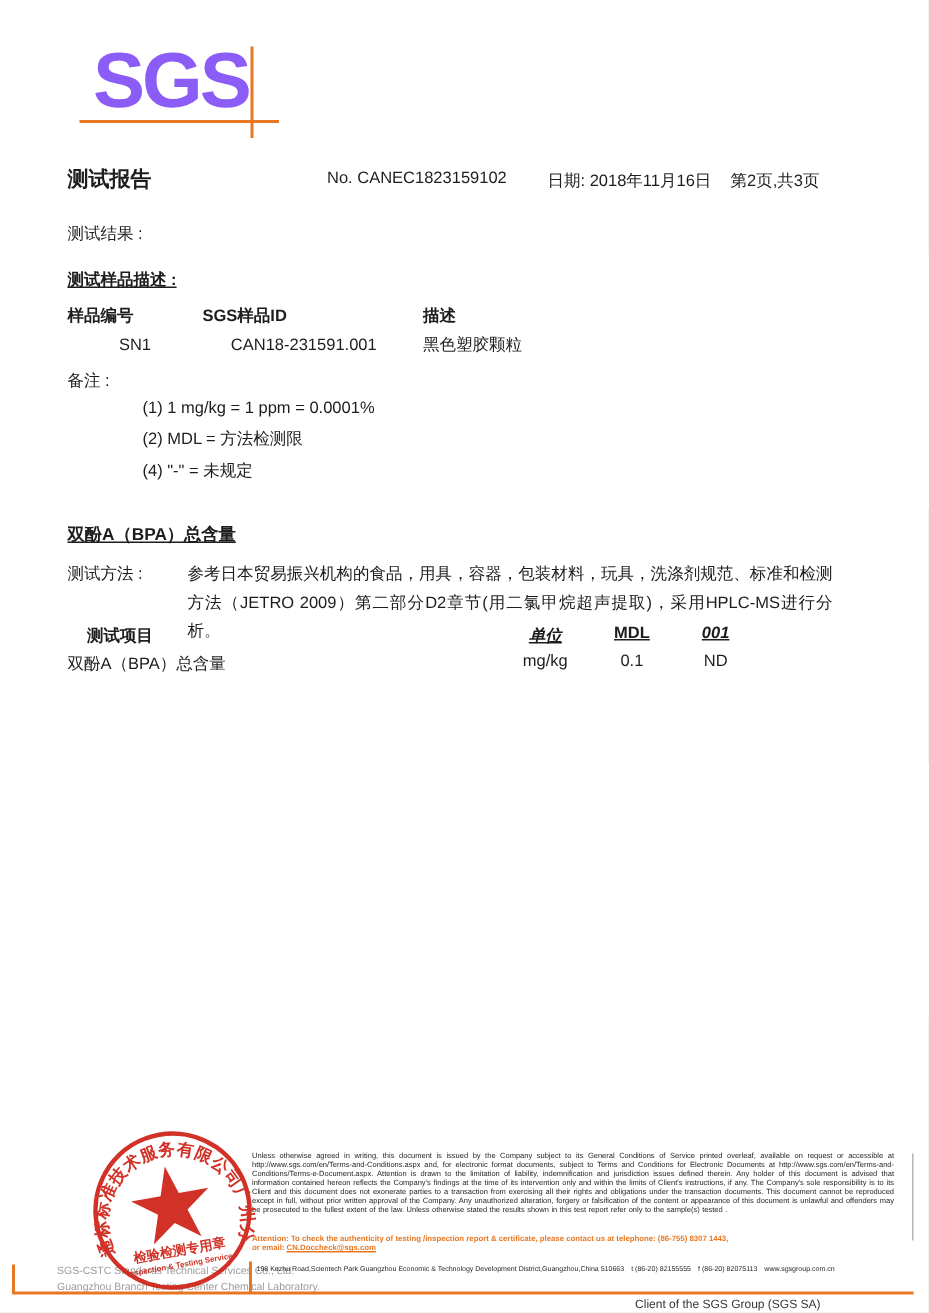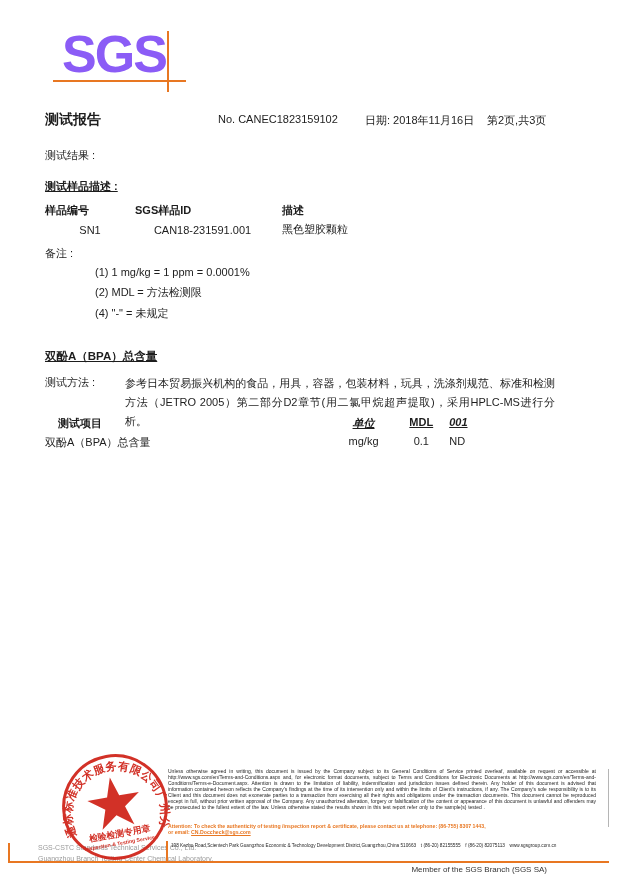--- a/index.html
+++ b/index.html
@@ -40,21 +40,21 @@
     font-weight:bold; text-decoration:underline;
   }
   .method-label { position:absolute; left:45px; top:375px; }
   .method-text  { position:absolute; left:125px; top:374px; width:430px; font-size:11px; line-height:19px; text-align:justify; }
   .result-table { position:absolute; left:45px; top:416px; width:460px; font-size:11px; }
   .result-table .hdr-row { display:flex; font-weight:bold; }
   .result-table .val-row { display:flex; margin-top:4px; }
   .rt-item { width:300px; }
   .rt-unit { width:62px;  text-align:center; }
   .rt-mdl  { width:58px;  text-align:center; }
-  .rt-val  { width:58px;  }
+  .rt-val  { width:58px;  text-align:center; }
   .hdr-row .rt-item span { margin-left:13px;margin-top:35px; }
   .hdr-row .rt-unit span { text-decoration:underline; font-style:italic; }
   .hdr-row .rt-mdl  span { text-decoration:underline; }
   .hdr-row .rt-val  span { text-decoration:underline; font-style:italic; }
   
   .stamp { position:absolute; left:56px; top:751px; width:118px; height:112px; opacity:0.93; }
   
   .company-lines { position:absolute; left:38px; top:843px; font-size:7px; color:#9b9b9b; line-height:10.5px; white-space:nowrap; }
   .legal {
     position:absolute; left:168px; top:769px; width:428px;
@@ -117,21 +117,21 @@
 
   <div class="remarks-heading lbl">备注 :</div>
   <div class="remarks">
     <div>(1) 1 mg/kg = 1 ppm = 0.0001%</div>
     <div>(2) MDL = 方法检测限</div>
     <div>(4) "-" = 未规定</div>
   </div>
 
   <div class="bpa-heading">双酚A（BPA）总含量</div>
   <div class="method-label lbl">测试方法 :</div>
-  <div class="method-text">参考日本贸易振兴机构的食品，用具，容器，包装材料，玩具，洗涤剂规范、标准和检测方法（JETRO 2005）第二部分D2章节(用二氯甲烷超声提取)，采用HPLC-MS进行分析。</div>
+  <div class="method-text">参考日本贸易振兴机构的食品，用具，容器，包装材料，玩具，洗涤剂规范、标准和检测方法（JETRO 2009）第二部分D2章节(用二氯甲烷超声提取)，采用HPLC-MS进行分析。</div>
 
   <div class="result-table">
     <div class="hdr-row">
       <div class="rt-item"><span>测试项目</span></div>
       <div class="rt-unit"><span>单位</span></div>
       <div class="rt-mdl"><span>MDL</span></div>
       <div class="rt-val"><span>001</span></div>
     </div>
     <div class="val-row">
       <div class="rt-item">双酚A（BPA）总含量</div>
@@ -153,21 +153,21 @@
     <div>Attention: To check the authenticity of testing /inspection report &amp; certificate, please contact us at telephone: (86-755) 8307 1443,</div>
     <div><span>or email: </span><span class="email">CN.Doccheck@sgs.com</span></div>
   </div>
 
   <div class="addr-divider"></div>
   <div class="footer-tick"></div>
 
   <div class="addr-en">198 Kezhu Road,Scientech Park Guangzhou Economic &amp; Technology Development District,Guangzhou,China 510663　t (86-20) 82155555　f (86-20) 82075113　www.sgsgroup.com.cn</div>
 
   <div class="footer-rule"></div>
-  <div class="member-line">Member of the SGS Branch (SGS SA)</div>
+  <div class="member-line">Client of the SGS Group (SGS SA)</div>
 
   <svg class="stamp" viewBox="0 0 120 120">
     <g transform="rotate(-10 60 60)">
       <circle cx="60" cy="60" r="55" fill="none" stroke="#cf2217" stroke-width="3.2"></circle>
       <defs>
         <path id="ringPath" d="M 15,85 A 48,48 0 1 1 105,85" fill="none"></path>
       </defs>
       <text font-size="12" font-weight="bold" fill="#cf2217" letter-spacing="0.5">
         <textPath href="#ringPath" startOffset="2">通标标准技术服务有限公司广州分公司</textPath>
       </text>

